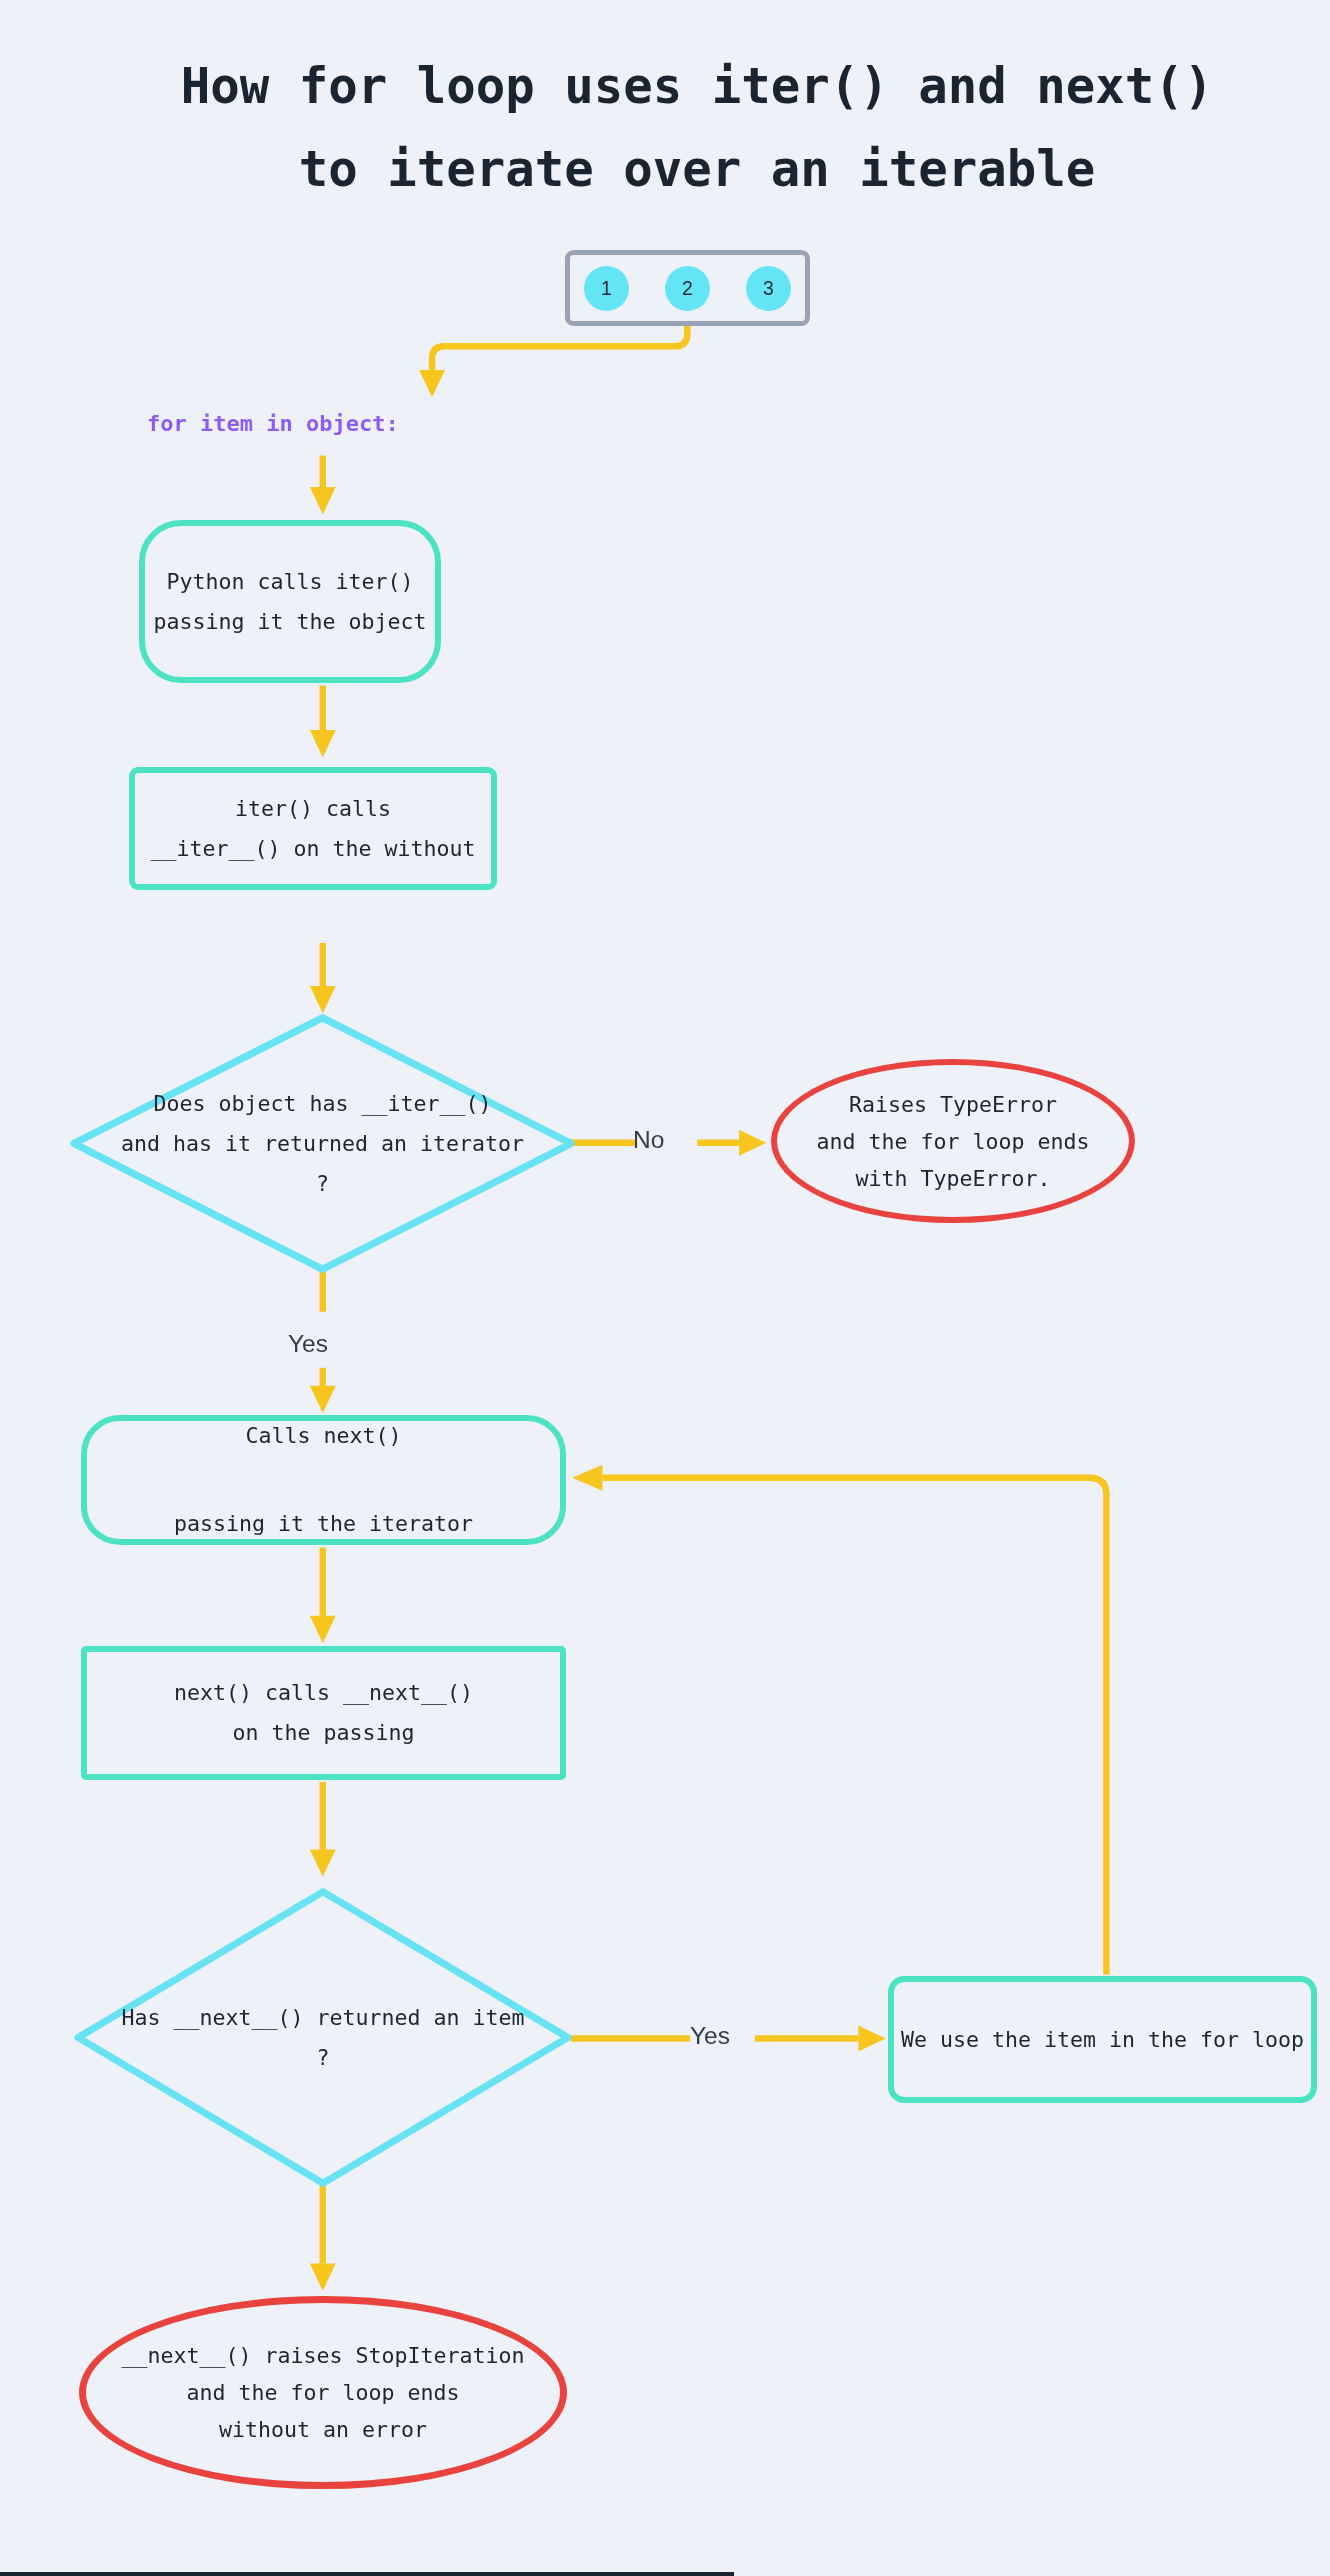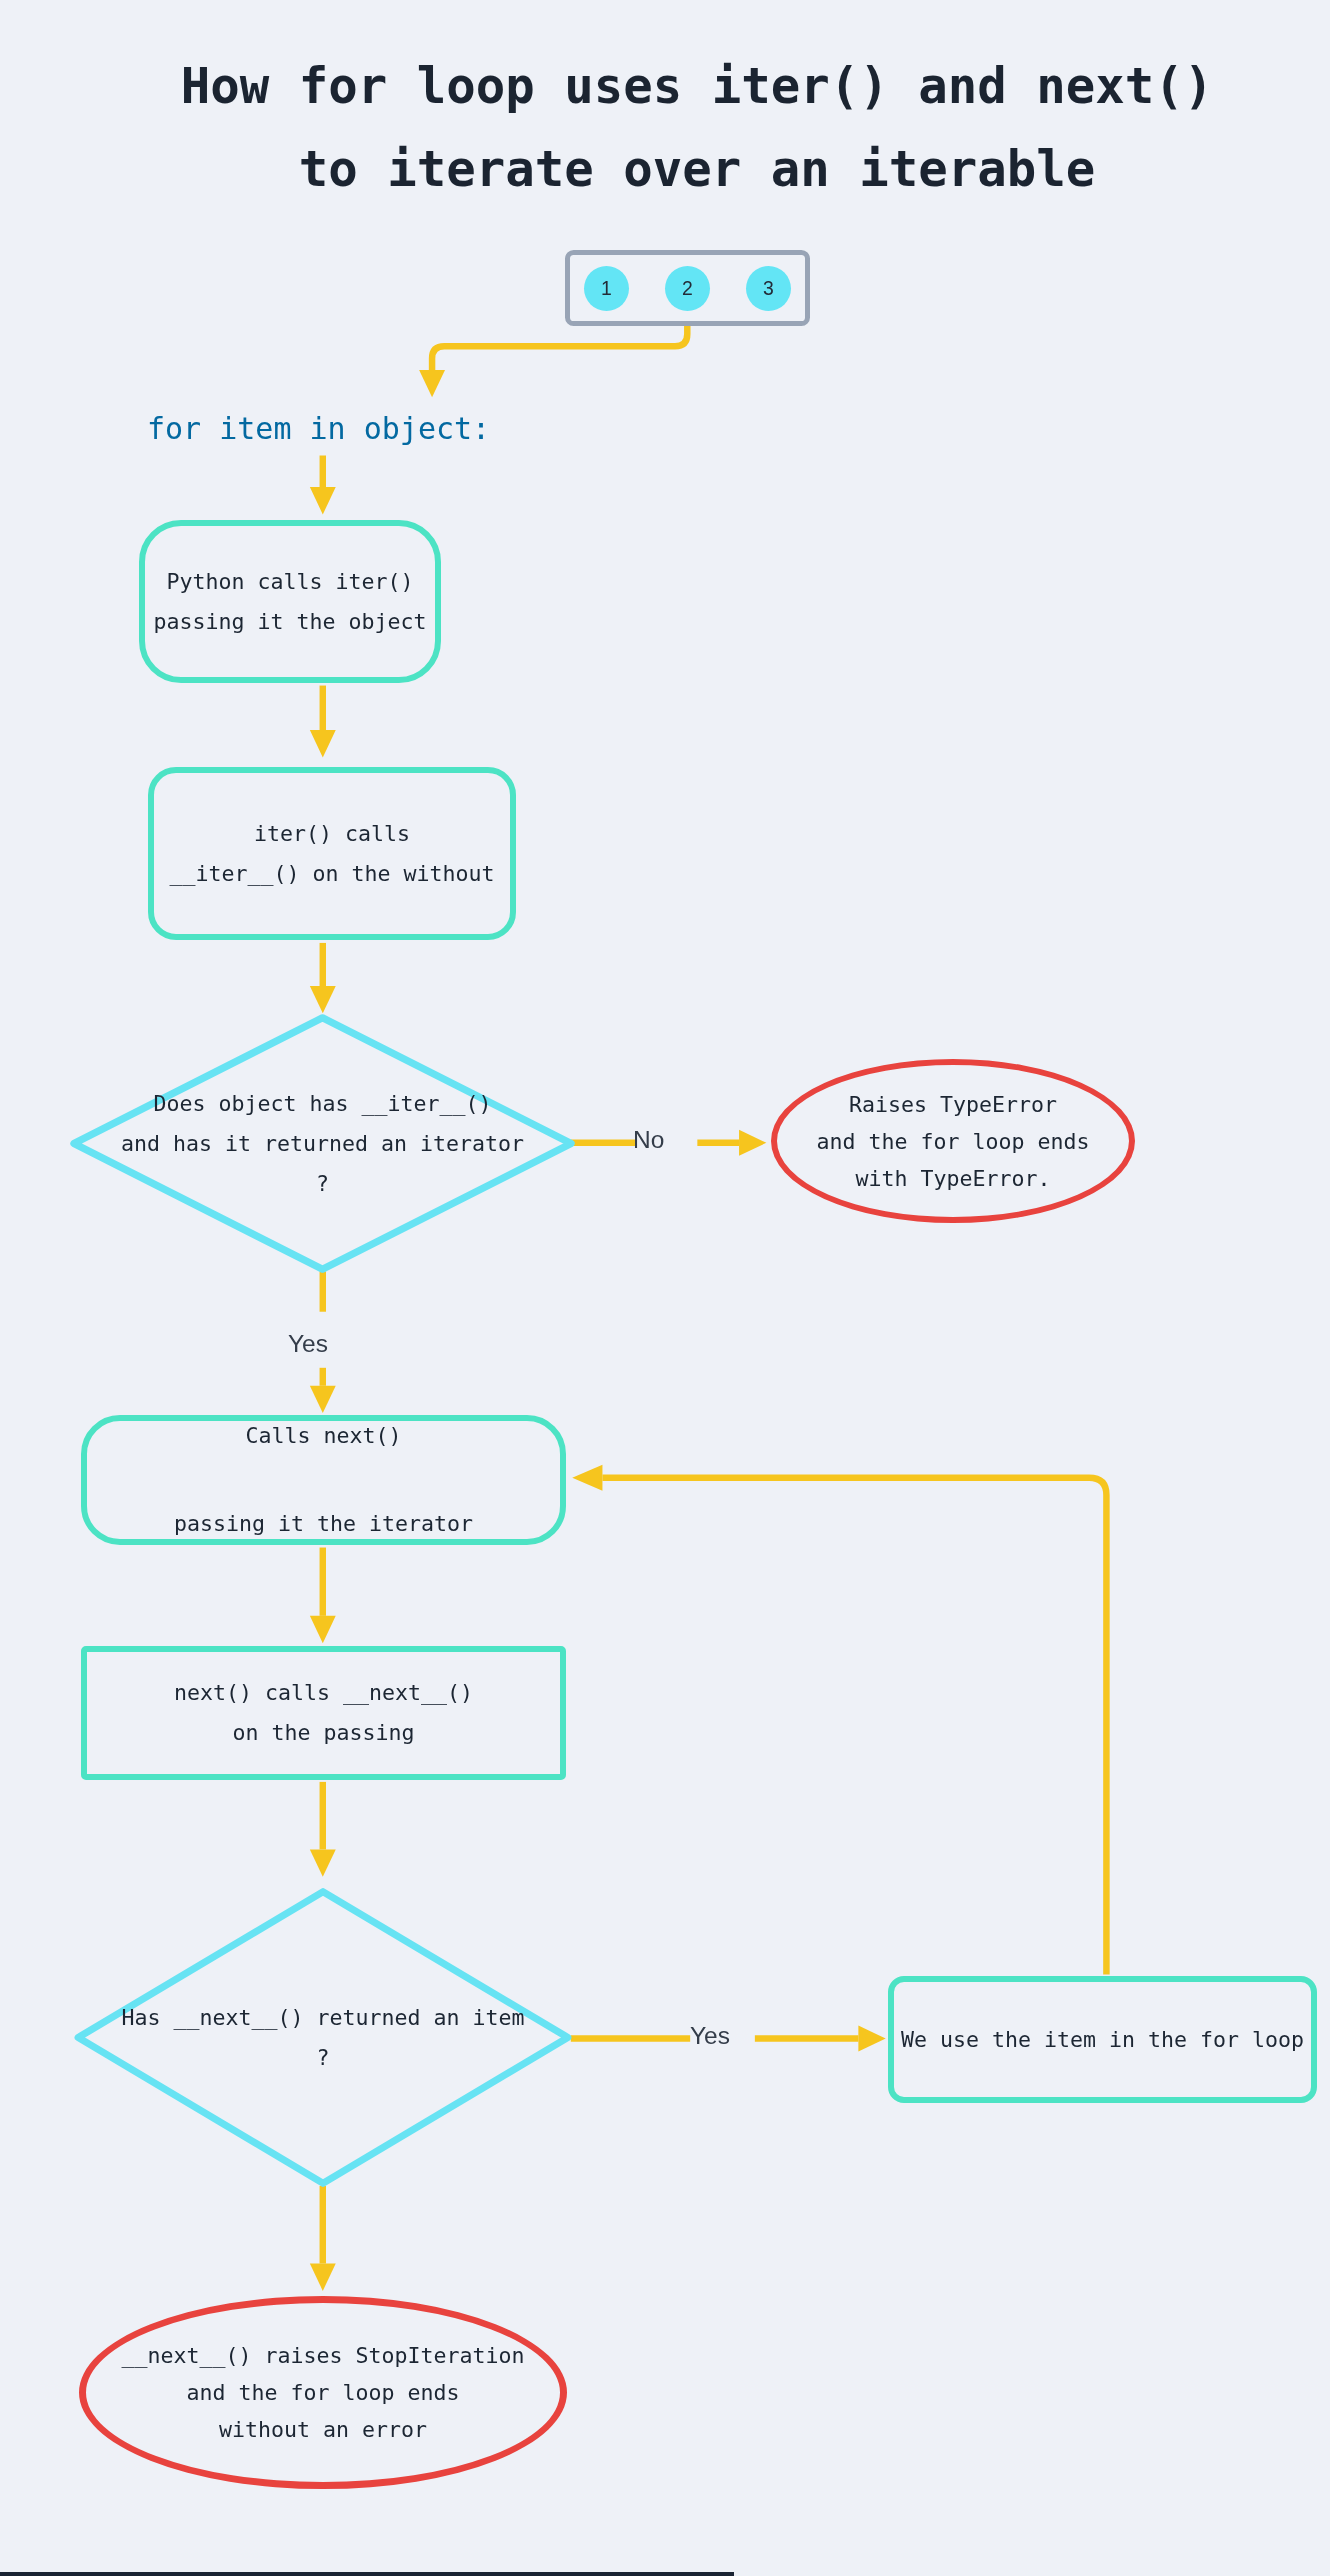--- a/index.html
+++ b/index.html
@@ -35,21 +35,21 @@
   .seq-circle {
     width: 45px; height: 45px; border-radius: 50%;
     background: #63e5f5;
     display: flex; align-items: center; justify-content: center;
     font-family: "Liberation Sans", sans-serif;
     font-size: 19.4px; color: #232c38;
   }
   
   .code-line {
     left: 147px; top: 411px;
-    font-size: 30px; white-space: pre; color: #0369a1;
+    font-size: 22px; white-space: pre; color: #8b5cf6; font-weight: bold;
   }
   
   .process {
     box-sizing: border-box;
     border: 6.5px solid #4ce3c4;
     background: transparent;
     font-size: 21.6px; line-height: 40px;
   }
   
   .terminal {
@@ -141,21 +141,21 @@
   </div>
 </div>
 
 <div class="abs code-line">for item in object:</div>
 
 <div class="abs center-col process" style="left:139px; top:520px; width:302px; height:163px; border-radius:42px;">
   <div>Python calls iter()</div>
   <div>passing it the object</div>
 </div>
 
-<div class="abs center-col process" style="left:148px; top:767px; width:368px; height:173px; border-radius:28px;">
+<div class="abs center-col process" style="left:129px; top:767px; width:368px; height:123px; border-radius:9px;">
   <div>iter() calls</div>
   <div>__iter__() on the without</div>
 </div>
 
 <svg class="abs" style="left:68px; top:1012px;" width="509" height="263" viewBox="0 0 708 366">
   <polygon points="354,8 700,183 354,358 8,183" fill="none" stroke="#67e3f3" stroke-width="10" stroke-linejoin="round"></polygon>
 </svg>
 <div class="abs center-col diamond-text" style="left:68px; top:1012px; width:509px; height:263px;">
   <div>Does object has __iter__()</div>
   <div>and has it returned an iterator</div>

